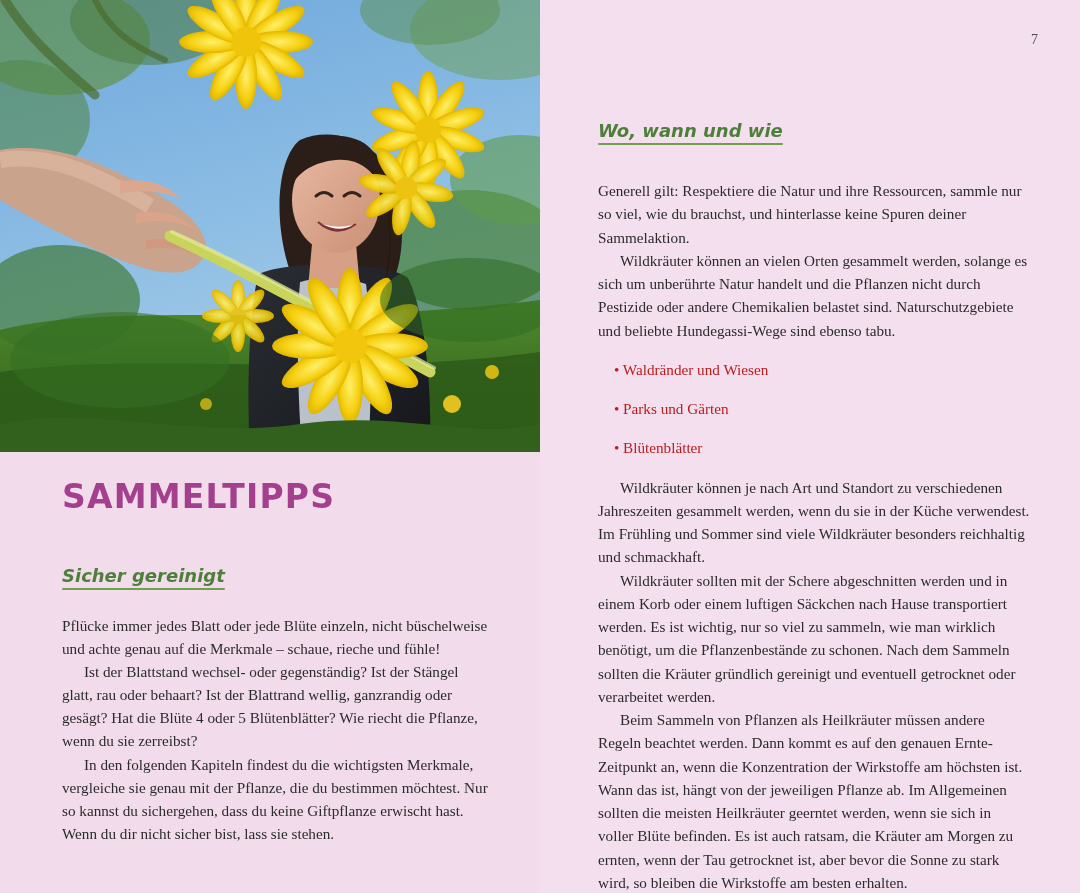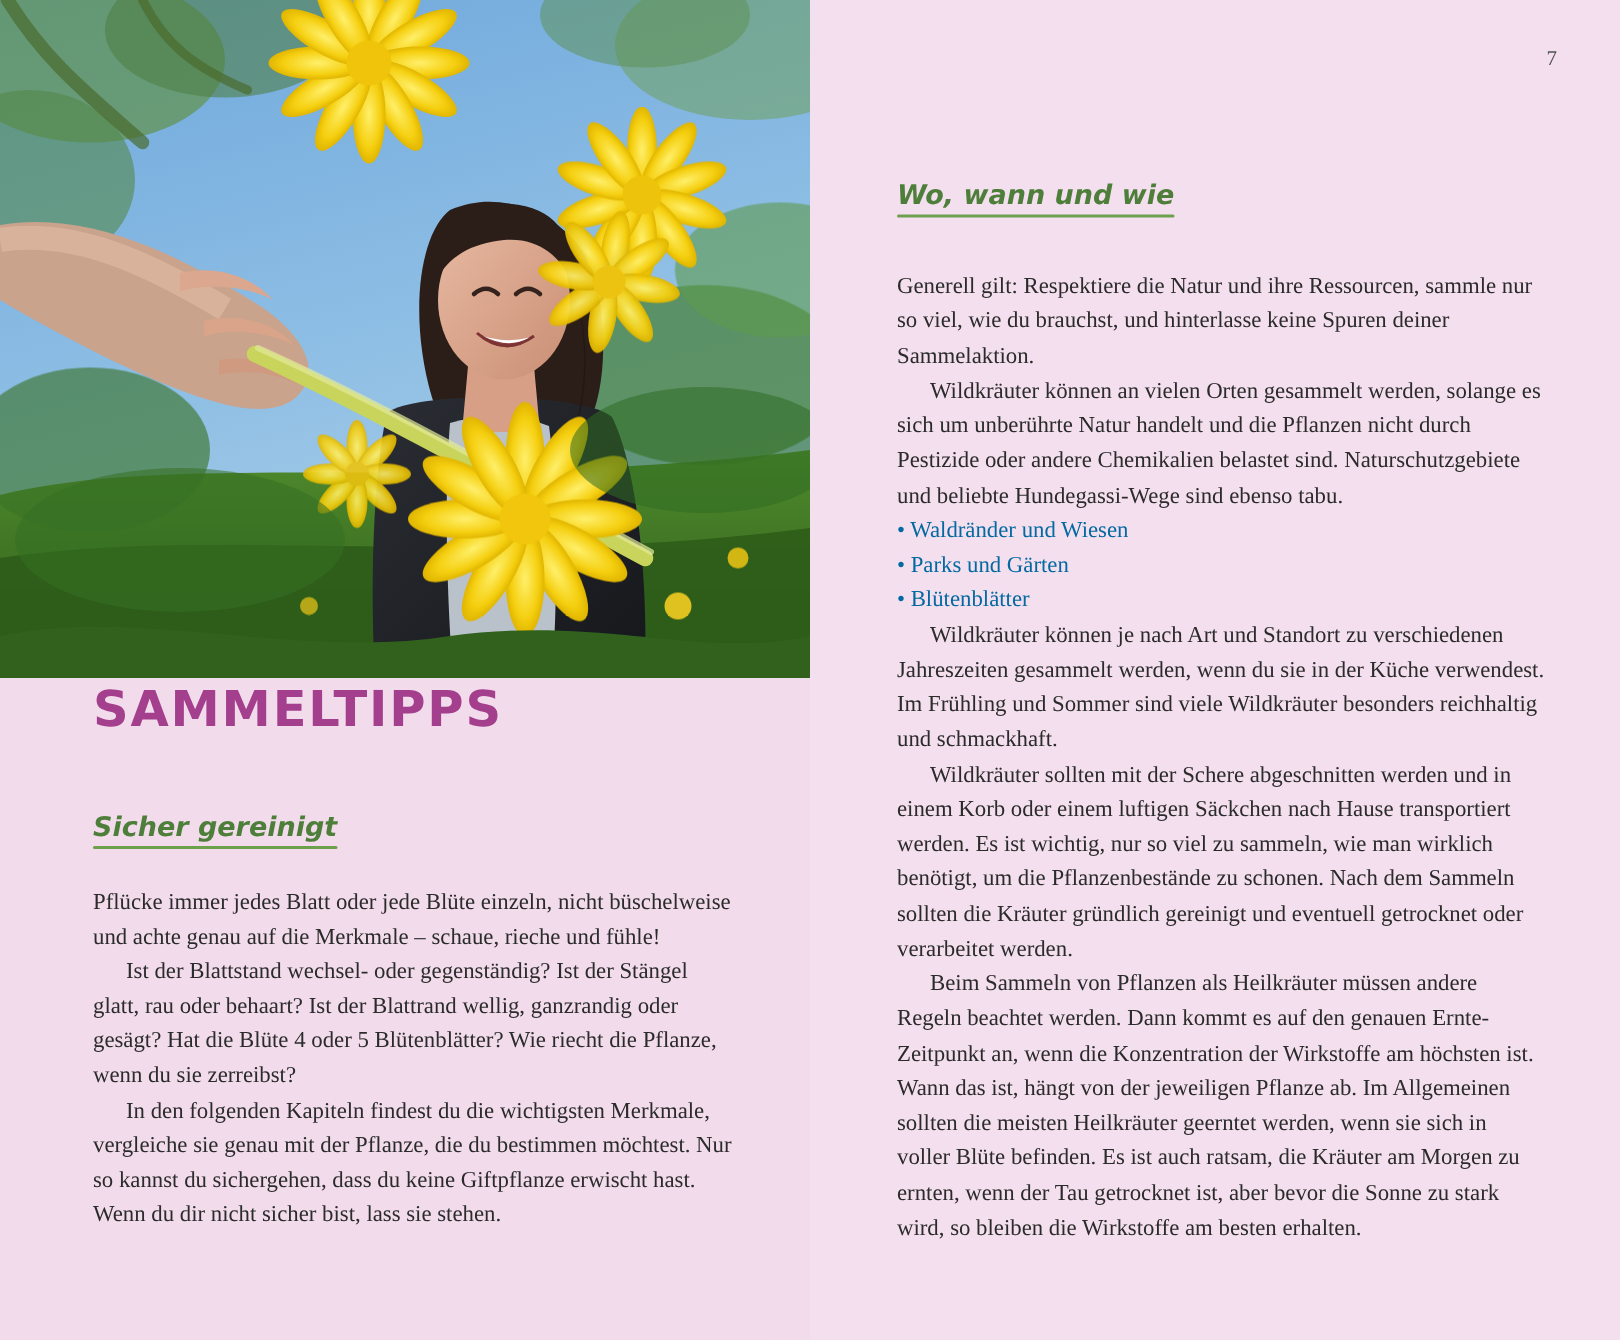--- a/index.html
+++ b/index.html
@@ -33,21 +33,21 @@
     width: 540px;
     height: 452px;
     overflow: hidden;
     background: #3f6e2a;
   }
   .photo svg { display: block; }
 
   .left-text {
     position: absolute;
     left: 62px;
-    top: 456px;
+    top: 480px;
     width: 430px;
   }
   .chapter-title {
     font-family: "DejaVu Sans", sans-serif;
     font-weight: bold;
     font-size: 33px;
     letter-spacing: 1.2px;
     color: #a43f8e;
     margin: 0 0 52px 0;
     line-height: 1;
@@ -103,22 +103,22 @@
     width: 432px;
   }
   .right-col .body-p {
     font-size: 15.2px;
     line-height: 1.53;
   }
   .right-col .subhead-wrap { margin: 14px 0 12px 0; }
   .bullet {
     font-size: 15.2px;
     line-height: 1.53;
-    color: #0369a1;
-    margin: 0;
+    color: #b91c1c;
+    margin: 16px;
   }
 </style>
 </head>
 <body>
 
 <div class="page">
 
   <div class="left-page">
 
     <div class="photo">

